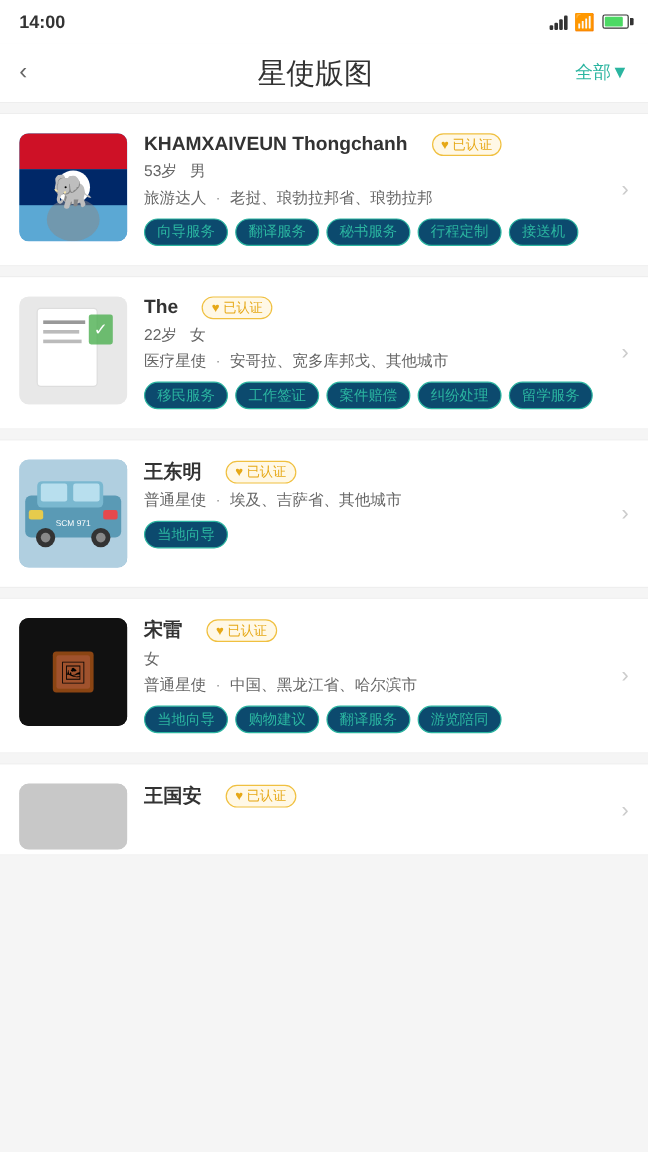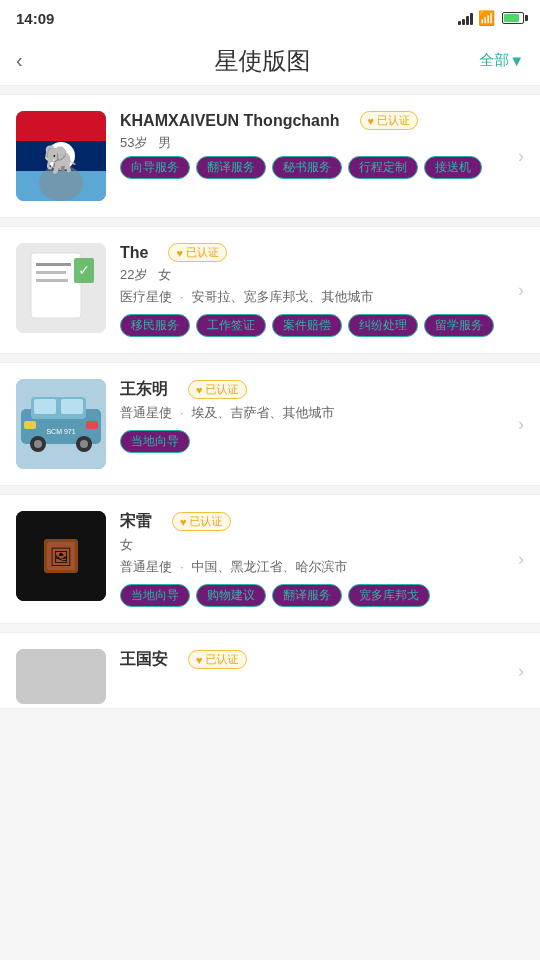--- a/index.html
+++ b/index.html
@@ -173,21 +173,21 @@
       display: flex;
       flex-wrap: wrap;
       gap: 6px;
     }
     .tag {
       border: 1px solid #2bb5a0;
       color: #2bb5a0;
       border-radius: 12px;
       padding: 2px 10px;
       font-size: 12px;
-      background: #701a75;
+      background: #0c4a6e;
     }
 
     
     .avatar-laos {
       background: linear-gradient(135deg, #87ceeb, #4a90d9);
       display: flex;
       align-items: center;
       justify-content: center;
       font-size: 36px;
       width: 90px;
@@ -228,21 +228,21 @@
       height: 90px;
       border-radius: 8px;
       overflow: hidden;
       flex-shrink: 0;
     }
   </style>
 </head>
 <body>
 
 <div class="status-bar">
-  <span class="status-time">14:09</span>
+  <span class="status-time">14:00</span>
   <div class="status-icons">
     <div class="signal-bars">
       <span style="height:4px"></span>
       <span style="height:6px"></span>
       <span style="height:9px"></span>
       <span style="height:12px"></span>
     </div>
     <span class="wifi-icon">📶</span>
     <div class="battery-icon">
       <div class="battery-fill"></div>
@@ -272,20 +272,21 @@
   </div>
   <div class="card-content">
     <div class="card-name-row">
       <span class="card-name">KHAMXAIVEUN Thongchanh</span>
       <span class="verified-badge">
         <span class="heart-icon">♥</span>
         <span>已认证</span>
       </span>
     </div>
     <div class="card-meta">53岁 &nbsp; 男</div>
+    <div class="card-desc">旅游达人 <span class="dot">·</span> 老挝、琅勃拉邦省、琅勃拉邦</div>
     <div class="tags">
       <span class="tag">向导服务</span>
       <span class="tag">翻译服务</span>
       <span class="tag">秘书服务</span>
       <span class="tag">行程定制</span>
       <span class="tag">接送机</span>
     </div>
   </div>
   <span class="card-arrow">›</span>
 </div>
@@ -372,21 +373,21 @@
         <span class="heart-icon">♥</span>
         <span>已认证</span>
       </span>
     </div>
     <div class="card-meta">女</div>
     <div class="card-desc">普通星使 <span class="dot">·</span> 中国、黑龙江省、哈尔滨市</div>
     <div class="tags">
       <span class="tag">当地向导</span>
       <span class="tag">购物建议</span>
       <span class="tag">翻译服务</span>
-      <span class="tag">宽多库邦戈</span>
+      <span class="tag">游览陪同</span>
     </div>
   </div>
   <span class="card-arrow">›</span>
 </div>
 
 <div class="card" style="padding-bottom:4px;">
   <div style="width:90px; height:55px; border-radius:8px; overflow:hidden; flex-shrink:0; background:#ccc;">
     <svg width="90" height="55" viewBox="0 0 90 55">
       <rect width="90" height="55" fill="#c8c8c8"></rect>
     </svg>

